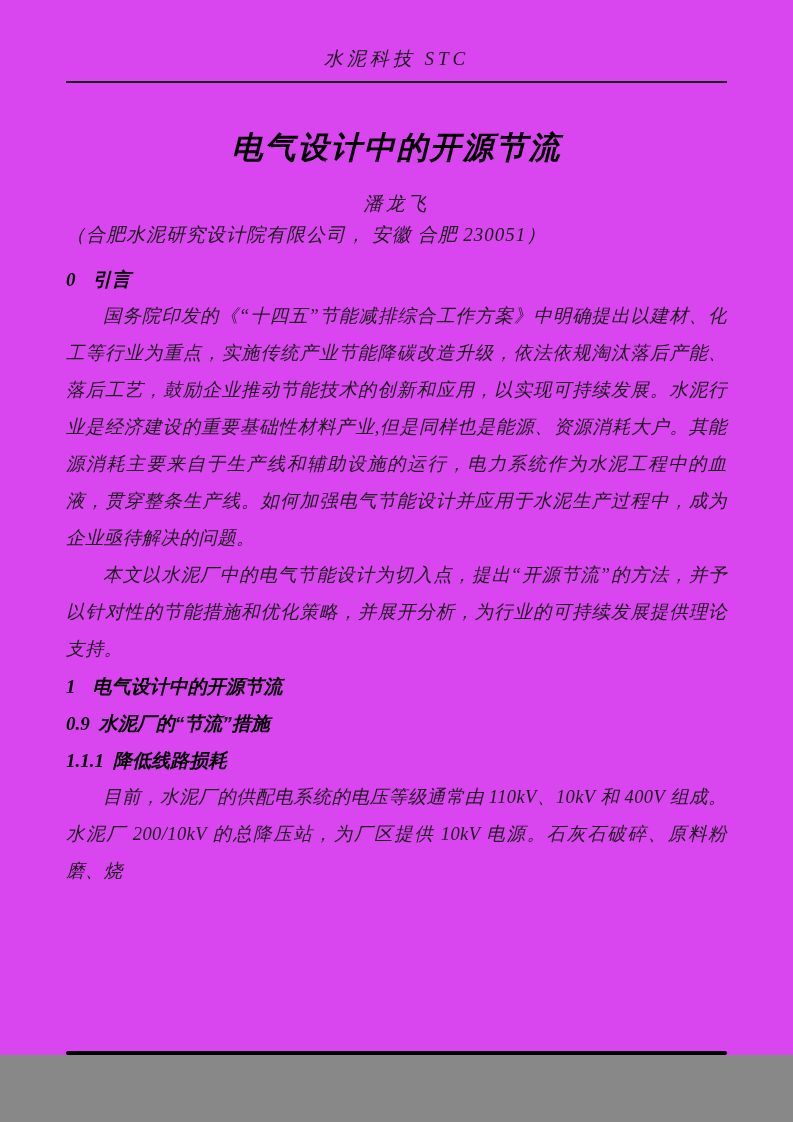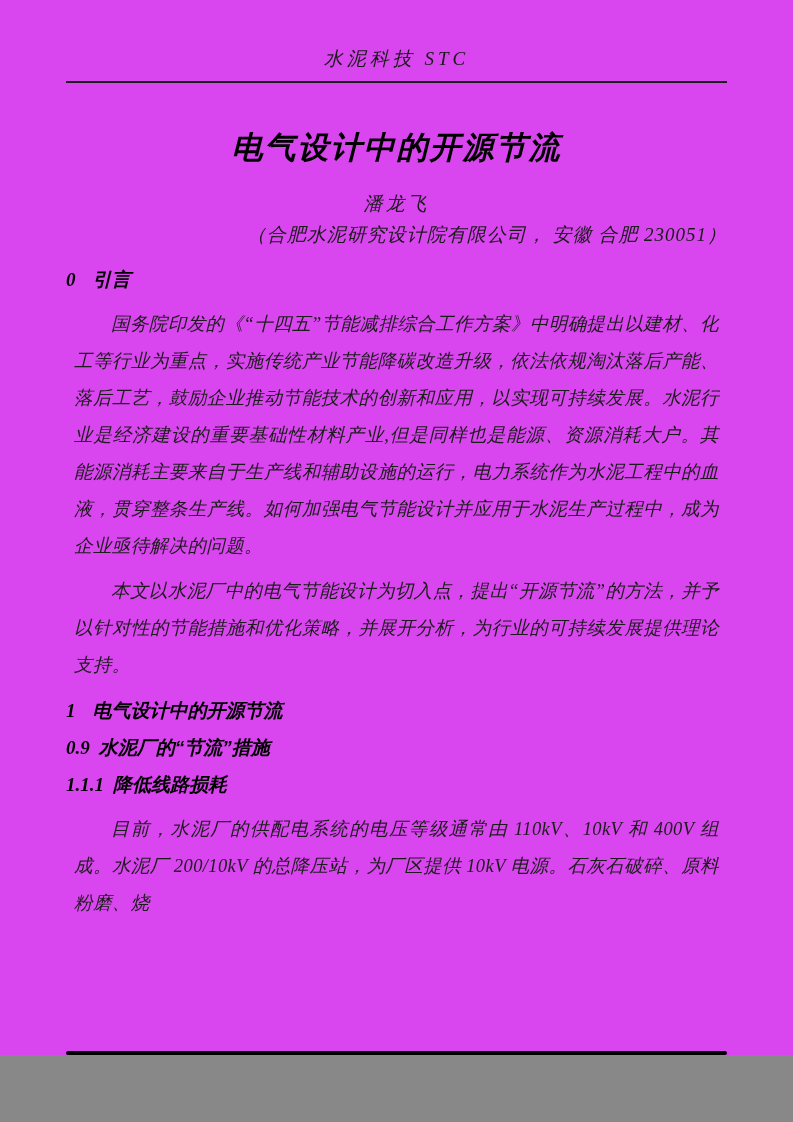--- a/index.html
+++ b/index.html
@@ -43,21 +43,21 @@
   }
   .author-name {
     margin-top: 22px;
     text-align: center;
     font-size: 19px;
     letter-spacing: 3px;
     color: #1a1a1a;
   }
   .affiliation {
     margin-top: 5px;
-    text-align: right;
+    text-align: left;
     font-size: 19px;
     letter-spacing: 1px;
     color: #1a1a1a;
   }
 
   
   .body-flow { margin-top: 13px; }
 
   .sec-heading {
     font-family: "Liberation Sans", "DejaVu Sans", sans-serif;
@@ -66,21 +66,21 @@
     line-height: 37px;
     color: #000;
     margin: 0;
   }
   .sec-heading .h-num { font-family: "Liberation Serif", "DejaVu Serif", serif; }
   .sec-heading.level-1 .h-num { margin-right: 17px; }
   .sec-heading.level-2 .h-num,
   .sec-heading.level-3 .h-num { margin-right: 9px; }
 
   p.body-para {
-    margin: 8px;
+    margin: 0;
     font-size: 18.5px;
     line-height: 37px;
     text-align: justify;
     text-indent: 2em;
     letter-spacing: 0.4px;
     color: #1c1c1c;
   }
 
   
   .footer-rule {

